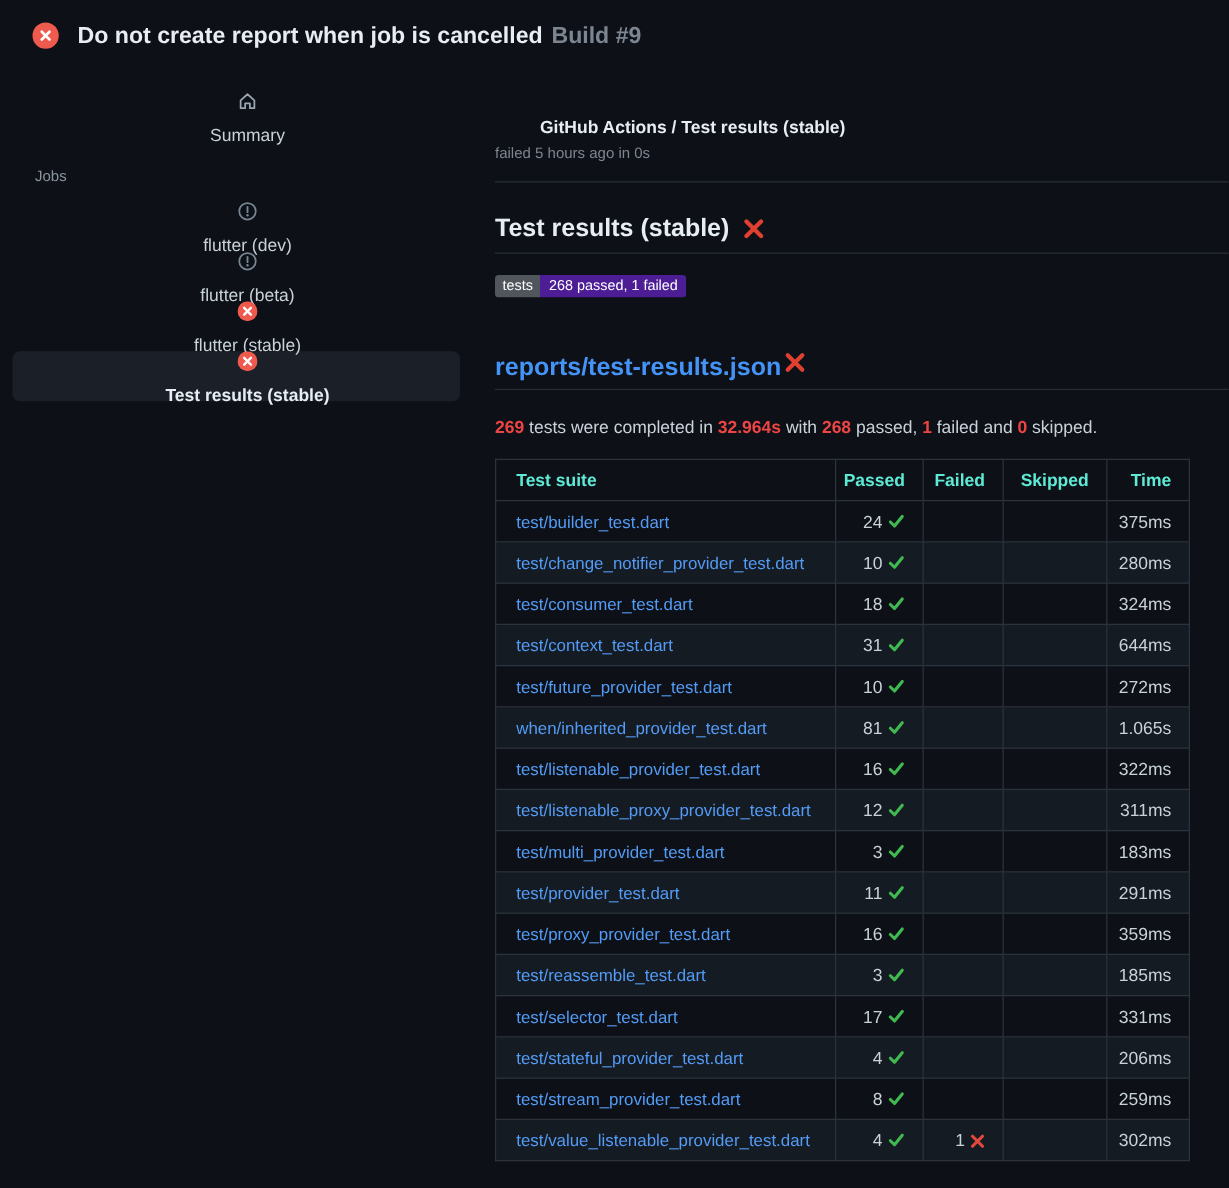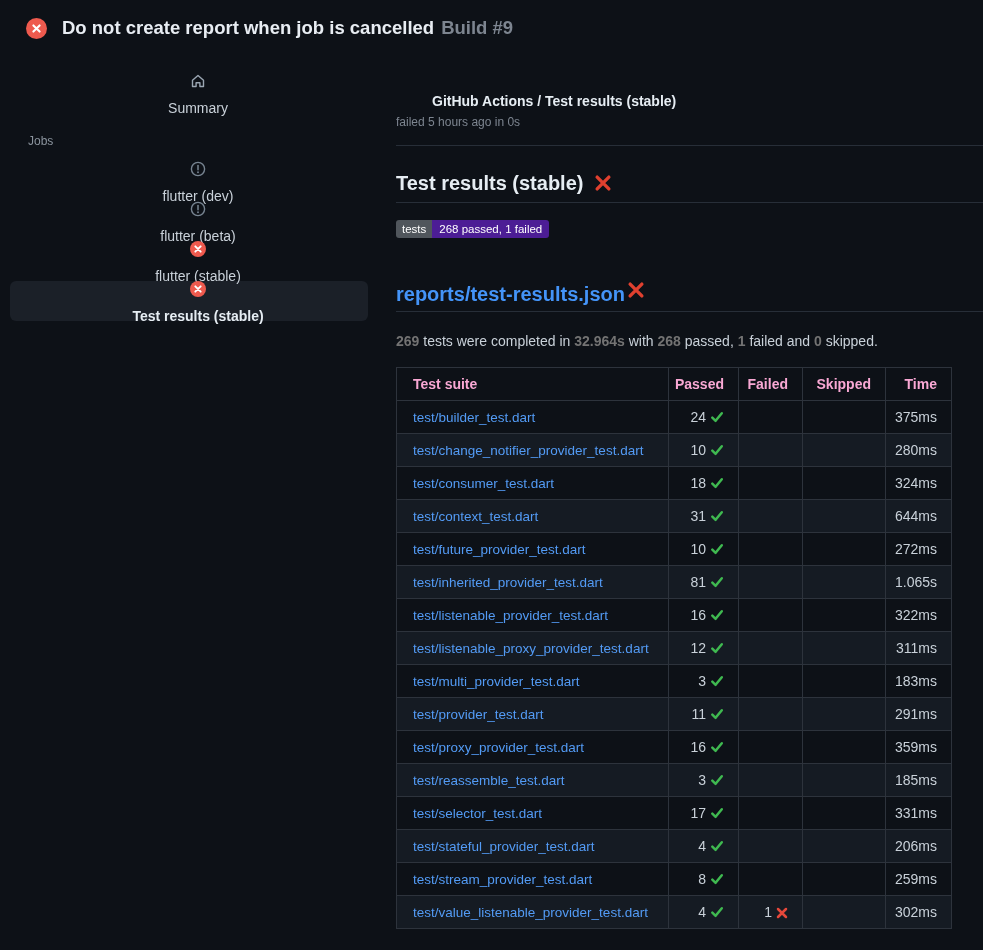--- a/index.html
+++ b/index.html
@@ -47,29 +47,29 @@
   .h-divider { border-top:1px solid #272e38; margin-top:6px; }
   .badge { display:inline-flex; margin-top:17px; border-radius:3px; overflow:hidden;
            font-size:11.5px; line-height:18px; color:#ffffff; }
   .badge-label { padding:0 6px; }
   .badge-value { padding:0 7px; }
   .report-row { display:flex; align-items:flex-start; gap:2px; margin-top:43px; }
   .report-link { font-size:20px; font-weight:bold; color:#4494f8; line-height:26px;
                  text-decoration:none; cursor:pointer; }
   .r-divider { border-top:1px solid #272e38; margin-top:4px; }
   .summary-text { margin-top:20px; font-size:14px; line-height:18px; color:#c9d1d9; }
-  .summary-text .b { font-weight:bold; color:#737373; }
+  .summary-text .b { font-weight:bold; color:#ef4444; }
 
   
   table.results {
     margin-top:17px; border-collapse:collapse; width:555px;
     font-size:14px; table-layout:fixed;
   }
   .results th, .results td { border:1px solid #2d333c; height:33px; padding:0; }
-  .results th { color:#f9a8d4; font-weight:bold; }
+  .results th { color:#5eead4; font-weight:bold; }
   .results th.c-suite, .results td.c-suite { text-align:left; padding-left:16px; }
   .results th.c-num, .results td.c-num { text-align:right; padding-right:14px; }
   .results tbody tr:nth-child(even) td { background:#151b23; }
   a.suite-link { color:#539bf5; text-decoration:none; font-size:13.5px; cursor:pointer; }
   .cell-icon { vertical-align:-2px; margin-left:4px; }
   .time-val { color:#c9d1d9; }
 </style>
 </head>
 <body>
 
@@ -212,21 +212,21 @@
           <tr>
             <td class="c-suite"><a class="suite-link">test/future_provider_test.dart</a></td>
             <td class="c-num"><span>10</span><svg class="cell-icon" width="14" height="14" viewBox="0 0 14 14">
                 <path d="M2.3 7.6 L5.6 10.8 L11.8 3.2" stroke="#3fb950" stroke-width="2.5" stroke-linecap="round" stroke-linejoin="round" fill="none"></path>
               </svg></td>
             <td class="c-num"></td>
             <td class="c-num"></td>
             <td class="c-num"><span class="time-val">272ms</span></td>
           </tr>
           <tr>
-            <td class="c-suite"><a class="suite-link">test/inherited_provider_test.dart</a></td>
+            <td class="c-suite"><a class="suite-link">when/inherited_provider_test.dart</a></td>
             <td class="c-num"><span>81</span><svg class="cell-icon" width="14" height="14" viewBox="0 0 14 14">
                 <path d="M2.3 7.6 L5.6 10.8 L11.8 3.2" stroke="#3fb950" stroke-width="2.5" stroke-linecap="round" stroke-linejoin="round" fill="none"></path>
               </svg></td>
             <td class="c-num"></td>
             <td class="c-num"></td>
             <td class="c-num"><span class="time-val">1.065s</span></td>
           </tr>
           <tr>
             <td class="c-suite"><a class="suite-link">test/listenable_provider_test.dart</a></td>
             <td class="c-num"><span>16</span><svg class="cell-icon" width="14" height="14" viewBox="0 0 14 14">

